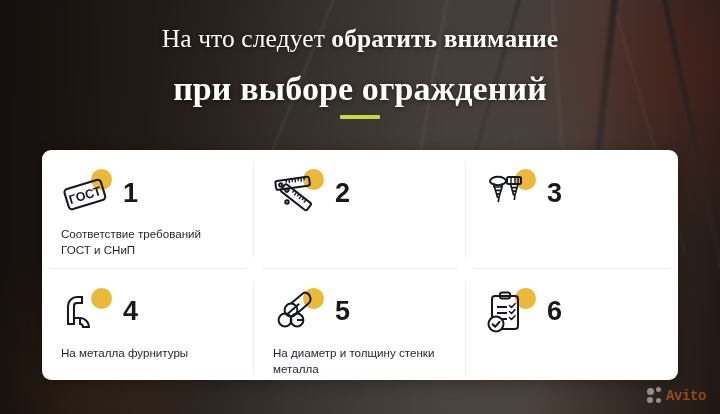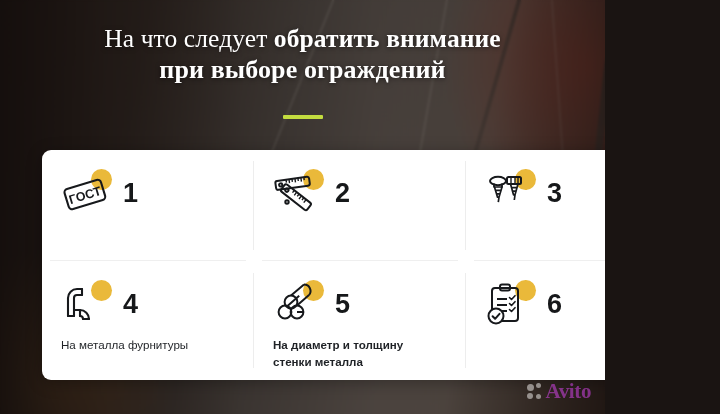--- a/index.html
+++ b/index.html
@@ -2,21 +2,21 @@
 <html><head>
 <meta charset="utf-8">
 <style>
   html, body {
     margin: 0;
     padding: 0;
     background: #1a1412;
   }
   #stage {
     position: relative;
-    width: 605px;
+    width: 720px;
     height: 414px;
     overflow: hidden;
     font-family: "Liberation Sans", sans-serif;
   }
 
   
   .bg {
     position: absolute;
     inset: 0;
     background: #2b211d;
@@ -101,21 +101,21 @@
     top: 24px;
     text-align: center;
     font-family: "Liberation Serif", "DejaVu Serif", serif;
     color: #ffffff;
     line-height: 1.17;
     letter-spacing: .1px;
     text-shadow: 0 1px 5px rgba(0,0,0,.55);
   }
   .headline .l1 { font-size: 25.5px; font-weight: 400; display: block; }
   .headline .l1 b { font-weight: 700; }
-  .headline .l2 { font-size: 26px; font-weight: 700; display: block; margin-top: 1px; }
+  .headline .l2 { font-size: 34px; font-weight: 700; display: block; margin-top: 15px; }
 
   .divider {
     position: absolute;
     top: 115px;
     left: 50%;
     transform: translateX(-50%);
     width: 40px;
     height: 4px;
     background: #c3dc3f;
     border-radius: 1px;
@@ -195,21 +195,21 @@
     margin-left: 2px;
     letter-spacing: -.3px;
   }
   .cell-label {
     margin-top: 7px;
     font-size: 11.6px;
     line-height: 1.42;
     color: #1f2226;
     max-width: 96%;
   }
-  .cell-label.bold { font-weight: 700; }
+  .cell-label.bold { font-weight: 400; }
 
   
   .watermark {
     position: absolute;
     right: 14px;
     bottom: 10px;
     display: flex;
     align-items: center;
     gap: 4px;
     opacity: .52;
@@ -219,24 +219,24 @@
     position: absolute;
     border-radius: 50%;
     background: #f2f0ee;
     display: block;
   }
   .wm-dots i:nth-child(1) { width: 7px; height: 7px; left: 0;  top: 1px; }
   .wm-dots i:nth-child(2) { width: 5px; height: 5px; left: 9px; top: 0px; }
   .wm-dots i:nth-child(3) { width: 6px; height: 6px; left: 0;  top: 10px; }
   .wm-dots i:nth-child(4) { width: 5px; height: 5px; left: 9px; top: 11px; }
   .wm-text {
-    font-family: Liberation Serif, serif;
-    font-size: 21px;
+    font-family: Liberation Mono, monospace;
+    font-size: 14px;
     font-weight: 700;
-    color: #d946ef;
+    color: #f97316;
     letter-spacing: -.4px;
   }
 </style>
 </head>
 <body>
 
 <div id="stage">
 
   <div class="bg">
     <div class="bg-photo">
@@ -275,20 +275,21 @@
           <div class="icon-dot"></div>
           <svg class="icon-svg" viewBox="0 0 52 48" fill="none" stroke="#17191c" stroke-width="2.1">
             <g transform="rotate(-17 24 26)">
               <rect x="5" y="15" width="38" height="21" rx="3.5"></rect>
               <text x="24" y="30.5" font-family="Liberation Sans, sans-serif" font-size="12.5" font-weight="700" fill="#17191c" stroke="none" text-anchor="middle">ГОСТ</text>
             </g>
           </svg>
         </div>
         <span class="num">1</span>
       </div>
+      <div class="cell-label">Соответствие требований ГОСТ и СНиП</div>
     </div>
 
     <div class="cell row-top">
       <div class="cell-head">
         <div class="icon-wrap">
           <div class="icon-dot"></div>
           <svg class="icon-svg" viewBox="0 0 52 48" fill="none" stroke="#17191c" stroke-width="2">
             <g transform="rotate(-8 26 24)">
               <rect x="4" y="9" width="34" height="9" rx="2"></rect>
               <circle cx="9" cy="13.5" r="1.6"></circle>

